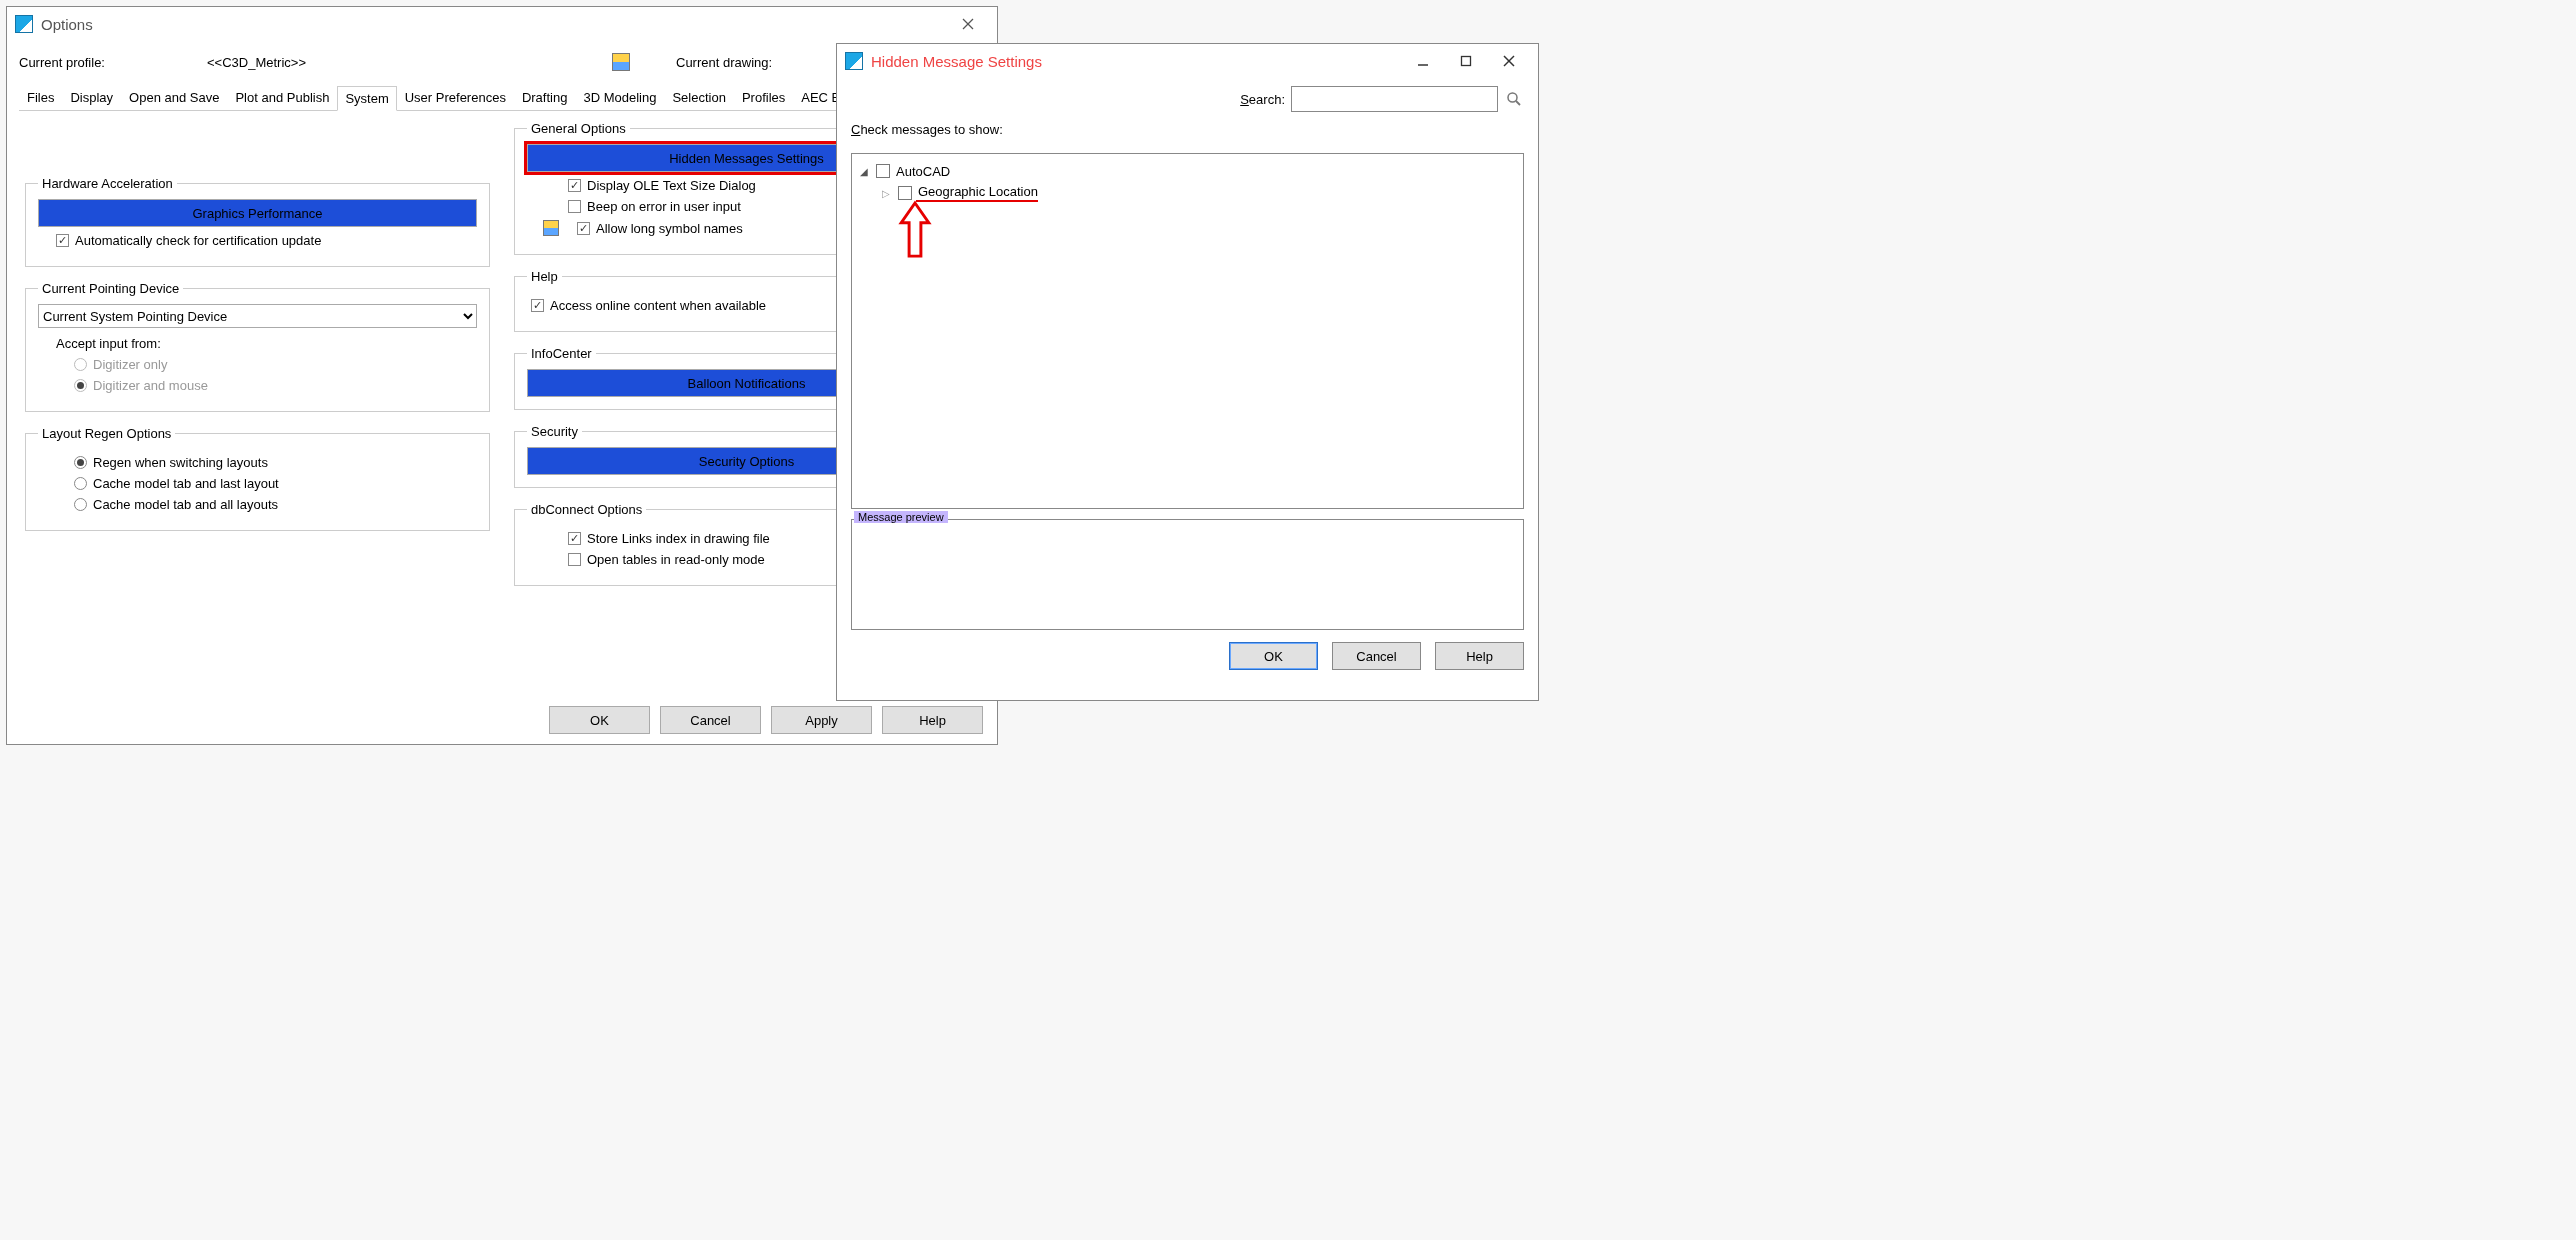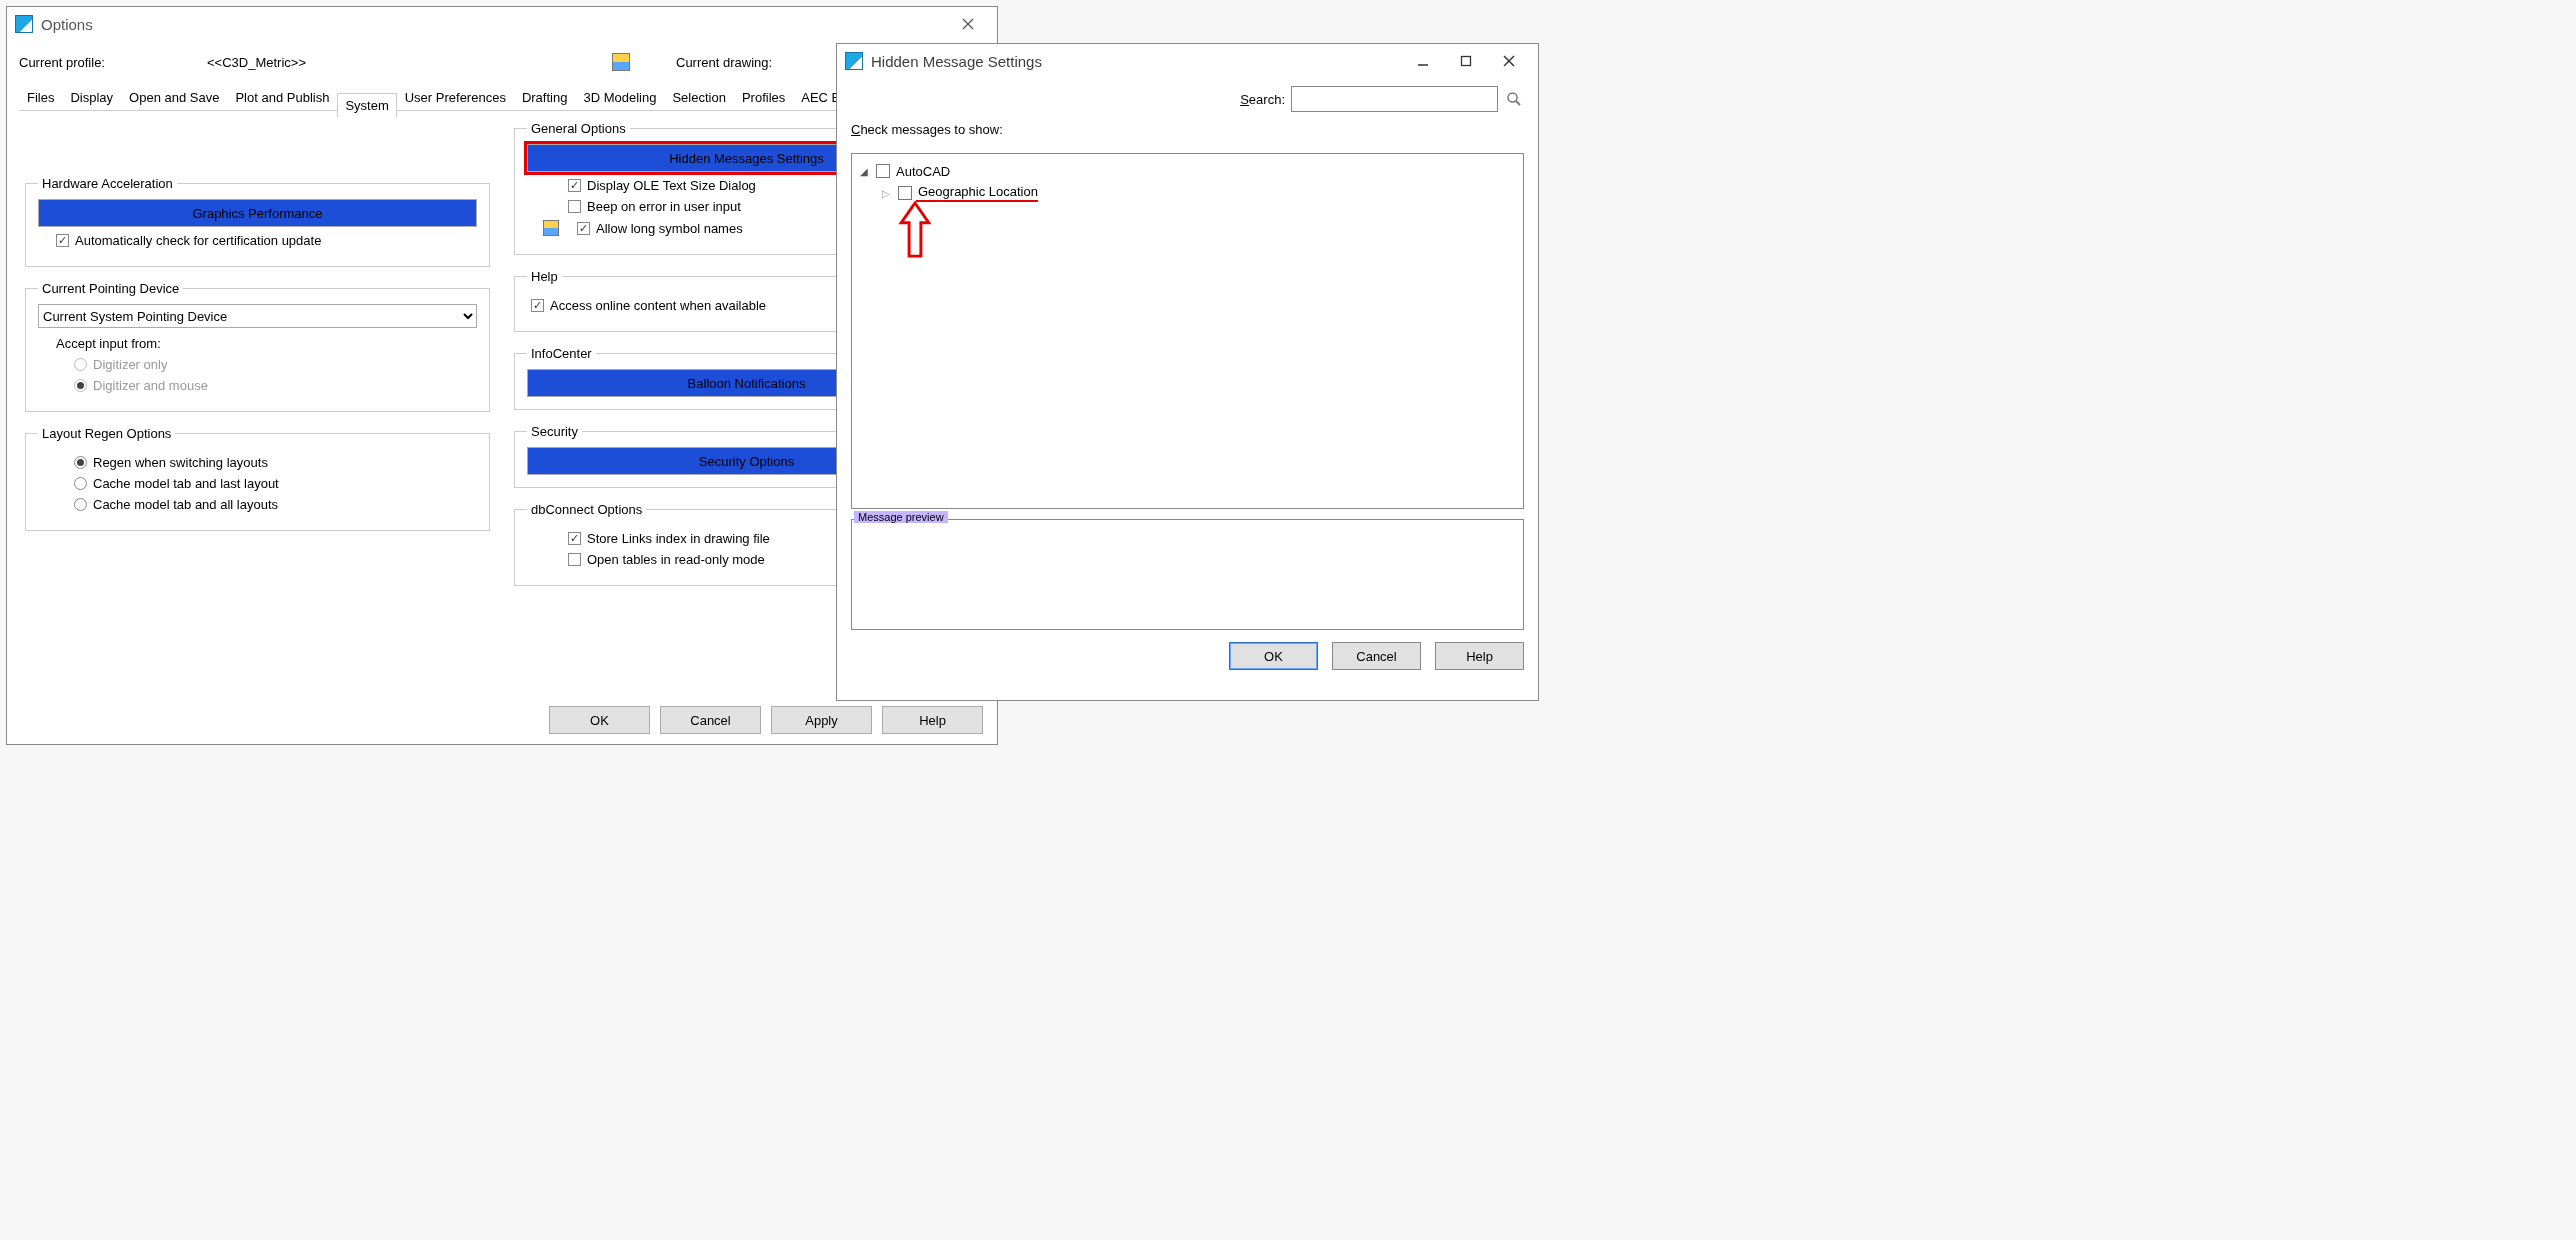--- a/index.html
+++ b/index.html
@@ -97,21 +97,21 @@
     padding: 4px 7px;
     border: 1px solid transparent;
     border-bottom: none;
     cursor: default;
     white-space: nowrap;
   }
   .tabs .tab.active {
     border: 1px solid #ccc;
     border-bottom: 1px solid #fff;
     position: relative;
-    top: 8px;
+    top: 1px;
     background: #fff;
   }
   .columns {
     display: flex;
     gap: 24px;
     padding: 10px 6px 0 6px;
     align-items: center;
   }
   .col { flex: 1; }
   fieldset.group {
@@ -409,21 +409,21 @@
     <button>OK</button>
     <button>Cancel</button>
     <button>Apply</button>
     <button>Help</button>
   </div>
 </div>
 
 <div class="window hidden-msg-window">
   <div class="titlebar">
     <span class="app-icon"></span>
-    <span class="title-text" style="color:#404040;">Hidden Message Settings</span>
+    <span class="title-text" style="color:#ef4444;">Hidden Message Settings</span>
     <div class="controls">
       <div class="ctl">
         <svg viewBox="0 0 12 12">
             <line x1="1" y1="10" x2="11" y2="10" stroke="#333" stroke-width="1.5"></line>
           </svg>
       </div>
       <div class="ctl">
         <svg viewBox="0 0 12 12">
             <rect x="1.5" y="1.5" width="9" height="9" fill="none" stroke="#333" stroke-width="1.3"></rect>
           </svg>

